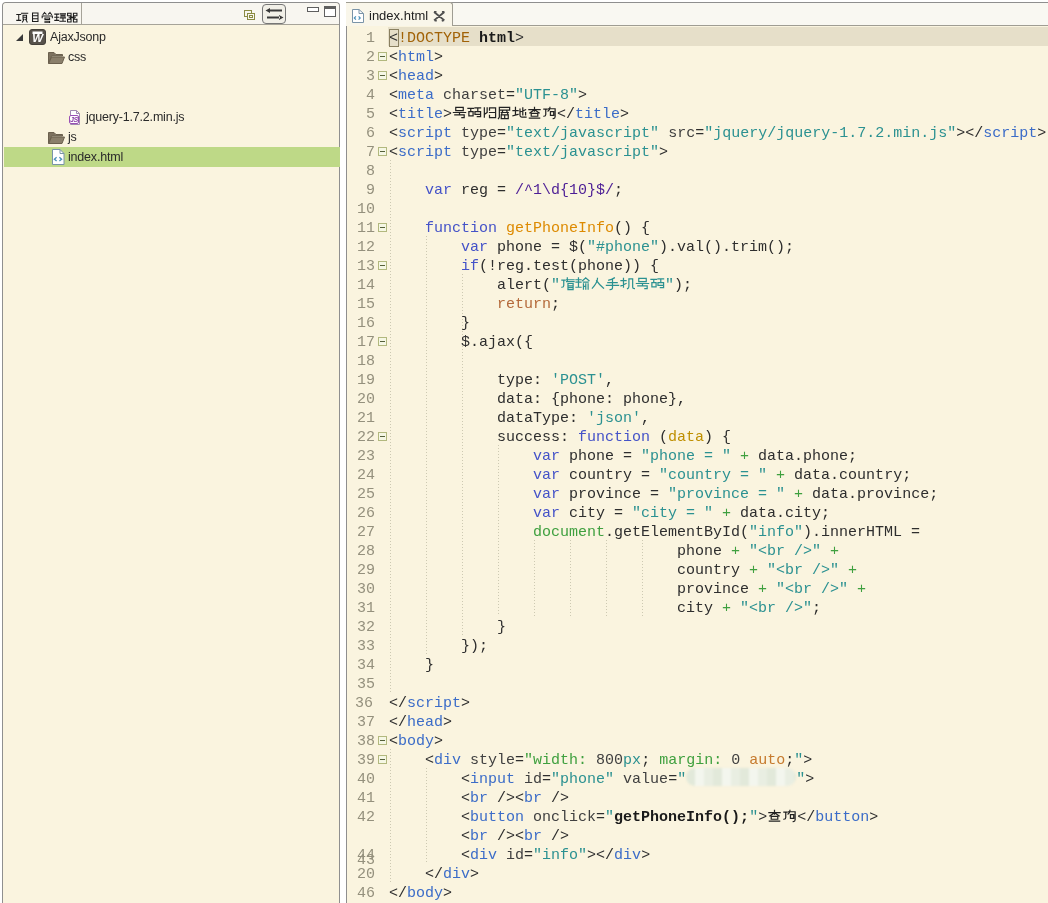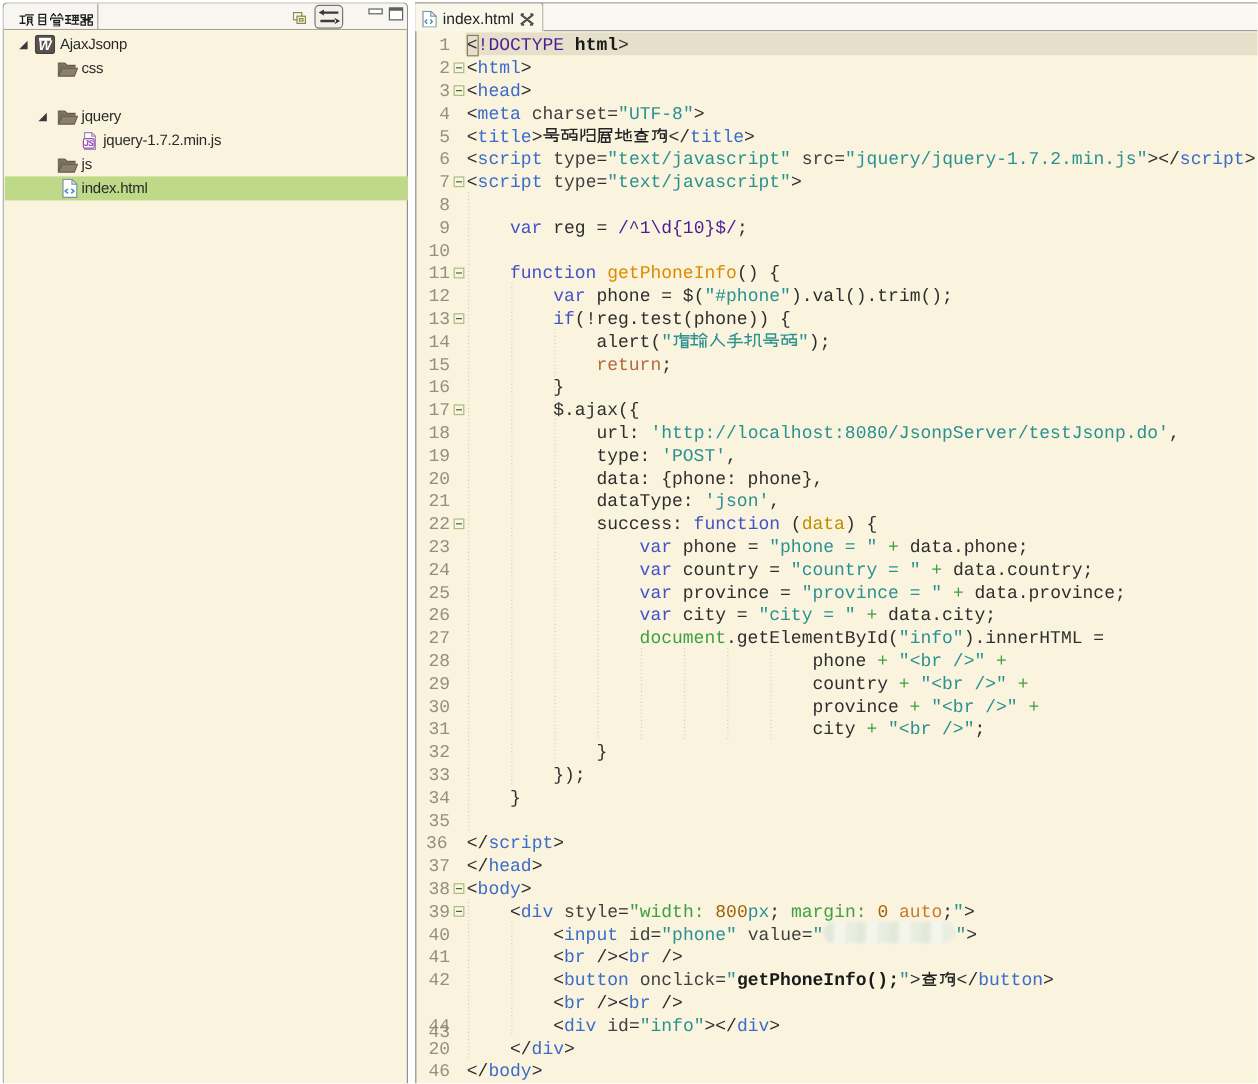--- a/index.html
+++ b/index.html
@@ -19,22 +19,22 @@
 
 #ed{left:346px;top:2px;width:702px;height:901px;background:#FAF4DF;border-left:1px solid #8F8F8F;border-top:1px solid #8F8F8F}
 #edbar{left:0;top:0;width:701px;height:22px;background:#F9F8F2}
 #edbarline{left:106px;top:22px;width:595px;height:1px;background:#9F9D93}
 #edtab{left:-1px;top:-1px;width:107px;height:24px;background:#F9F6EA;border:1px solid #9F9D93;border-bottom:none;border-left:none;border-radius:0 3px 0 0}
 #edtablbl{left:23px;top:5px;font-size:13px;color:#222}
 
 #code{left:-1px;top:24px;width:702px;height:879px}
 .cl{position:absolute;left:43px;height:19px;line-height:19px;font-family:"Liberation Mono",monospace;font-size:15px;color:#2E2E2E;white-space:pre}
 .ln{position:absolute;width:26px;text-align:right;height:19px;line-height:19px;font-family:"Liberation Mono",monospace;font-size:15px;color:#94907D}
-.t{color:#3B6CC8}.k{color:#4452C8}.d{color:#4c1d95}.a{color:#404040}.s{color:#2B9191}
-.f{color:#DD8A00}.p{color:#BF8F00}.g{color:#3FA03F}.n{color:#a16207}.x{color:#4c1d95}
+.t{color:#3B6CC8}.k{color:#4452C8}.d{color:#a16207}.a{color:#404040}.s{color:#2B9191}
+.f{color:#DD8A00}.p{color:#BF8F00}.g{color:#3FA03F}.n{color:#404040}.x{color:#4c1d95}
 .rt{color:#B4693A}.au{color:#C67A2E}.b{color:#1a1a1a;font-weight:bold}
 .fold{position:absolute;width:9px;height:9px;background:#F5F7E4;border:1px solid #B2B87E;box-sizing:border-box}
 .fold:after{content:"";position:absolute;left:1px;top:3px;width:5px;height:1px;background:#55603a}
 .guide{position:absolute;width:1px;background-image:linear-gradient(180deg,#CDC9B2 1px,transparent 1px);background-size:1px 3px}
 </style></head><body>
 
 <div id="lp" class="abs">
 <div id="lph" class="abs">
       <div id="lptab" class="abs"></div>
       <div id="lptitle" class="abs"><svg class="cj" viewBox="0 0 16 16">
@@ -71,30 +71,20 @@
         <text x="8.5" y="13" font-family="Liberation Sans" font-size="11.5" font-style="italic" font-weight="bold" fill="#fff" text-anchor="middle">W</text>
       </svg>
       <span class="lbl" style="left:46px">AjaxJsonp</span>
     </div>
 <div class="tree-row" style="top:44px">
       <svg class="abs" style="left:44px;top:4px" width="17" height="14" viewBox="0 0 17 14">
         <path d="M0.5 12.5 L0.5 1.5 L6 1.5 L8 3.5 L14.5 3.5 L14.5 5 L3.5 5 L0.5 12.5" fill="#7D7260" stroke="#6B604E"></path>
         <path d="M3.5 6 L16.5 6 L14 12.5 L0.8 12.5 Z" fill="#8A7F6B" stroke="#6B604E"></path>
       </svg>
       <span class="lbl" style="left:64px">css</span>
-    </div>
-<div class="tree-row" style="top:84px">
-      <svg class="abs" style="left:27px;top:6px" width="9" height="9" viewBox="0 0 9 9">
-        <path d="M8 1 L8 8 L1 8 Z" fill="#3a3a3a"></path>
-      </svg>
-      <svg class="abs" style="left:44px;top:4px" width="17" height="14" viewBox="0 0 17 14">
-        <path d="M0.5 12.5 L0.5 1.5 L6 1.5 L8 3.5 L14.5 3.5 L14.5 5 L3.5 5 L0.5 12.5" fill="#7D7260" stroke="#6B604E"></path>
-        <path d="M3.5 6 L16.5 6 L14 12.5 L0.8 12.5 Z" fill="#8A7F6B" stroke="#6B604E"></path>
-      </svg>
-      <span class="lbl" style="left:64px">jquery</span>
     </div>
 <div class="tree-row" style="top:104px">
       <svg class="abs" style="left:64px;top:3px" width="14" height="15" viewBox="0 0 14 15">
         <path d="M2.5 0.5 H8.5 L11.5 3.5 V14.5 H2.5 Z" fill="#fff" stroke="#A08AB0"></path>
         <path d="M8.5 0.5 L8.5 3.5 L11.5 3.5" fill="none" stroke="#A08AB0"></path>
         <rect x="1.5" y="5.5" width="9" height="8" rx="1.5" fill="#fff" stroke="#9A4FB5"></rect>
         <text x="6" y="12" font-family="Liberation Sans" font-size="7" font-style="italic" font-weight="bold" fill="#8A3FA5" text-anchor="middle">JS</text>
       </svg>
       <span class="lbl" style="left:82px">jquery-1.7.2.min.js</span>
     </div>
@@ -200,21 +190,20 @@
             <path d="M1 3.5 H7 M4 3.5 V7 M2 7 H6.5 V11.5 H2 Z M8.5 3 H14.5 M11.5 3 V7 M8.5 7 L14.5 7 M14.5 7 V12.5 M8.5 10 H14.5 M11 12.5 H14.5 M8.5 7 V9"></path>
           </svg></span><span class="s">"</span>);</div>
 <div class="ln" style="left:3px;top:268px">15</div>
 <div class="cl" style="left:151px;top:268px"><span class="rt">return</span>;</div>
 <div class="ln" style="left:3px;top:287px">16</div>
 <div class="cl" style="left:115px;top:287px">}</div>
 <div class="ln" style="left:3px;top:306px">17</div>
 <div class="fold" style="left:32px;top:310px"></div>
 <div class="cl" style="left:115px;top:306px">$.ajax({</div>
 <div class="ln" style="left:3px;top:325px">18</div>
-<div class="cl" style="left:151px;top:325px">url: <span class="s">'http://localhost:8080/JsonpServer/testJsonp.do'</span>,</div>
 <div class="ln" style="left:3px;top:344px">19</div>
 <div class="cl" style="left:151px;top:344px">type: <span class="s">'POST'</span>,</div>
 <div class="ln" style="left:3px;top:363px">20</div>
 <div class="cl" style="left:151px;top:363px">data: {phone: phone},</div>
 <div class="ln" style="left:3px;top:382px">21</div>
 <div class="cl" style="left:151px;top:382px">dataType: <span class="s">'json'</span>,</div>
 <div class="ln" style="left:3px;top:401px">22</div>
 <div class="fold" style="left:32px;top:405px"></div>
 <div class="cl" style="left:151px;top:401px">success: <span class="k">function</span> (<span class="p">data</span>) {</div>
 <div class="ln" style="left:3px;top:420px">23</div>

